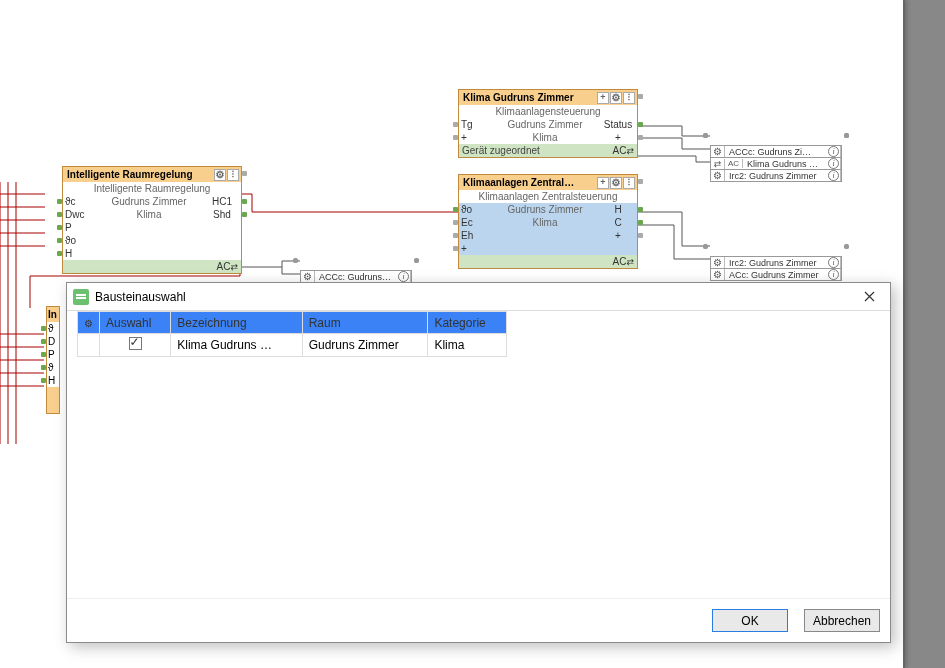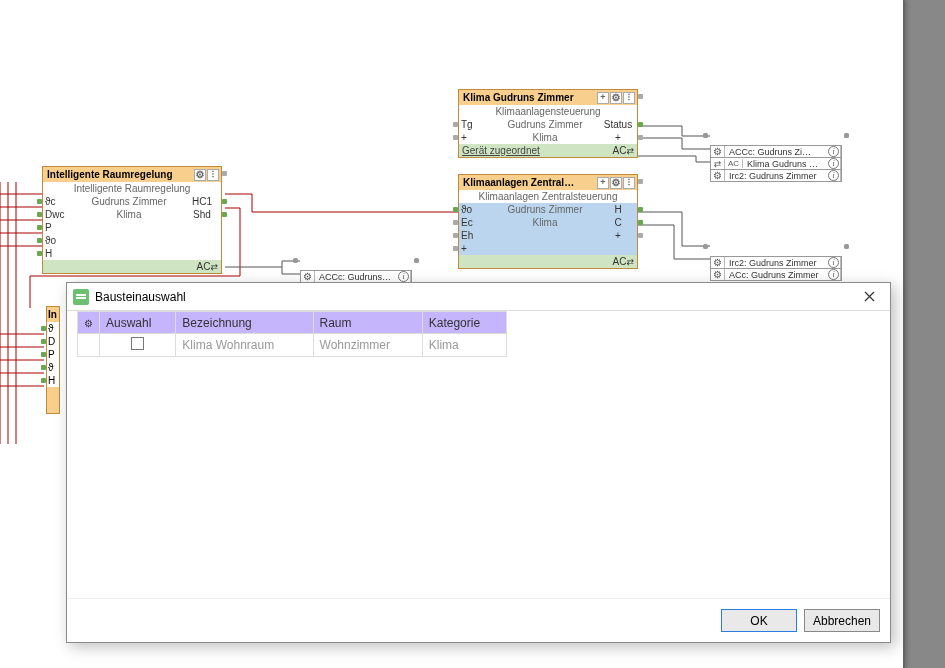--- a/index.html
+++ b/index.html
@@ -18,21 +18,21 @@
 .block .titlebar .ttxt { flex: 1; white-space: nowrap; overflow: hidden; text-overflow: ellipsis; }
 .block .hdricon { width: 12px; height: 12px; margin-left: 1px; display: inline-flex; align-items: center; justify-content: center; border: 1px solid #aaa; background: #fff; color: #666; font-size: 9px; line-height: 1; }
 .block .body { background: #fff; }
 .block .row { display: flex; align-items: center; height: 13px; padding: 0 2px; position: relative; }
 .block .row.center { justify-content: center; color: #666; }
 .block .row.blue { background: #bad5ed; }
 .block .row .l { width: 28px; color: #333; }
 .block .row .m { flex: 1; text-align: center; color: #666; }
 .block .row .r { width: 34px; text-align: center; color: #333; }
 .block .foot { background: #cfe4c2; display: flex; align-items: center; justify-content: flex-end; height: 13px; padding: 0 3px; color: #333; }
-.block .foot .fl { flex: 1; color: #444; text-decoration: underline; }
+.block .foot .fl { flex: 1; color: #444; }
 .pin { position: absolute; width: 5px; height: 5px; background: #6aa84f; border-radius: 1px; }
 .pin.left { left: -6px; }
 .pin.right { right: -6px; }
 .pin.gray { background: #aaa; }
 
 
 .refgroup { position: absolute; }
 .refrow { display: flex; align-items: center; height: 13px; background: #fff; border: 1px solid #999; margin-top: -1px; }
 .refrow:first-child { margin-top: 16px; }
 .refrow .ric { width: 14px; display: flex; align-items: center; justify-content: center; border-right: 1px solid #bbb; font-size: 9px; color: #555; }
@@ -47,28 +47,28 @@
 .dialog .dtitle .dt { flex: 1; }
 .dialog .dclose { width: 30px; height: 22px; display: flex; align-items: center; justify-content: center; color: #333; cursor: pointer; }
 
 .dialog .filter { margin: 8px 10px; }
 .dialog .filter input { width: 100%; height: 24px; border: 1px solid #2a7de1; padding: 0 6px; font-size: 12px; outline: none; }
 .dialog .filter input::placeholder { color: #888; }
 
 .dialog .gridwrap { flex: 1; margin: 0 10px; overflow: auto; }
 table.grid { border-collapse: collapse; width: 430px; }
 table.grid th, table.grid td { border: 1px solid #ddd; padding: 3px 6px; text-align: left; font-weight: normal; height: 22px; }
-table.grid th { background: #c4b5fd; color: #333; }
+table.grid th { background: #3b82f6; color: #333; }
 table.grid th.gear { width: 22px; text-align: center; }
 table.grid td.cbcell { text-align: center; }
 table.grid tr.disabled td { color: #999; }
 .cb { display: inline-block; width: 13px; height: 13px; border: 1px solid #777; position: relative; }
 .cb.checked::after { content: "✓"; position: absolute; left: 0; top: -3px; font-size: 12px; color: #333; }
 
-.dialog .btns { display: flex; justify-content: flex-end; gap: 7px; padding: 10px; border-top: 1px solid #eee; }
+.dialog .btns { display: flex; justify-content: flex-end; gap: 16px; padding: 10px; border-top: 1px solid #eee; }
 .dialog .btns button { min-width: 76px; height: 23px; border: 1px solid #888; background: #e9e9e9; font-size: 12px; cursor: pointer; }
 .dialog .btns button.primary { border: 1px solid #2a7de1; }
 
 .gearic::before { content: "⚙"; font-size: 10px; }
 .swapicon::before { content: "⇄"; font-size: 9px; }
 .info::before { content: "i"; display: inline-block; width: 9px; height: 9px; border: 1px solid #777; border-radius: 50%; font-size: 8px; line-height: 9px; text-align: center; font-style: italic; font-family: Georgia, serif; }
 .plus::before { content: "+"; }
 .dots::before { content: "⁝"; }
 </style>
 </head>
@@ -109,21 +109,21 @@
         <path d="M655 92 H700 V103 H728"></path>
         <path d="M655 110 H714 V116 H728"></path>
       </g>
 
       <g stroke="#555" stroke-width="1" fill="none">
         <path d="M655 166 H700 V200 H728"></path>
         <path d="M655 179 H692 V213 H728"></path>
       </g>
     </svg>
 
-    <div class="block" style="left:60px; top:120px; width:180px;">
+    <div class="block" style="left:80px; top:120px; width:180px;">
       <div class="titlebar">
         <span class="ttxt">Intelligente Raumregelung</span>
         <span class="hdricon gearic"></span>
         <span class="hdricon dots"></span>
       </div>
       <div class="body">
         <div class="row center">Intelligente Raumregelung</div>
         <div class="row">
             <span class="l">ϑc</span>
             <span class="m">Gudruns Zimmer</span>
@@ -347,25 +347,25 @@
       <thead>
         <tr>
           <th class="gear"><span class="gearic"></span></th>
           <th>Auswahl</th>
           <th>Bezeichnung</th>
           <th>Raum</th>
           <th>Kategorie</th>
         </tr>
       </thead>
       <tbody>
-        <tr class="disabled">
+        <tr>
           <td></td>
-          <td class="cbcell"><span class="cb"></span></td>
-          <td>Klima Wohnraum</td>
-          <td>Wohnzimmer</td>
+          <td class="cbcell"><span class="cb checked"></span></td>
+          <td>Klima Gudruns …</td>
+          <td>Gudruns Zimmer</td>
           <td>Klima</td>
         </tr>
       </tbody>
     </table>
   </div>
   <div class="btns">
     <button class="primary">OK</button>
     <button>Abbrechen</button>
   </div>
 </div>

